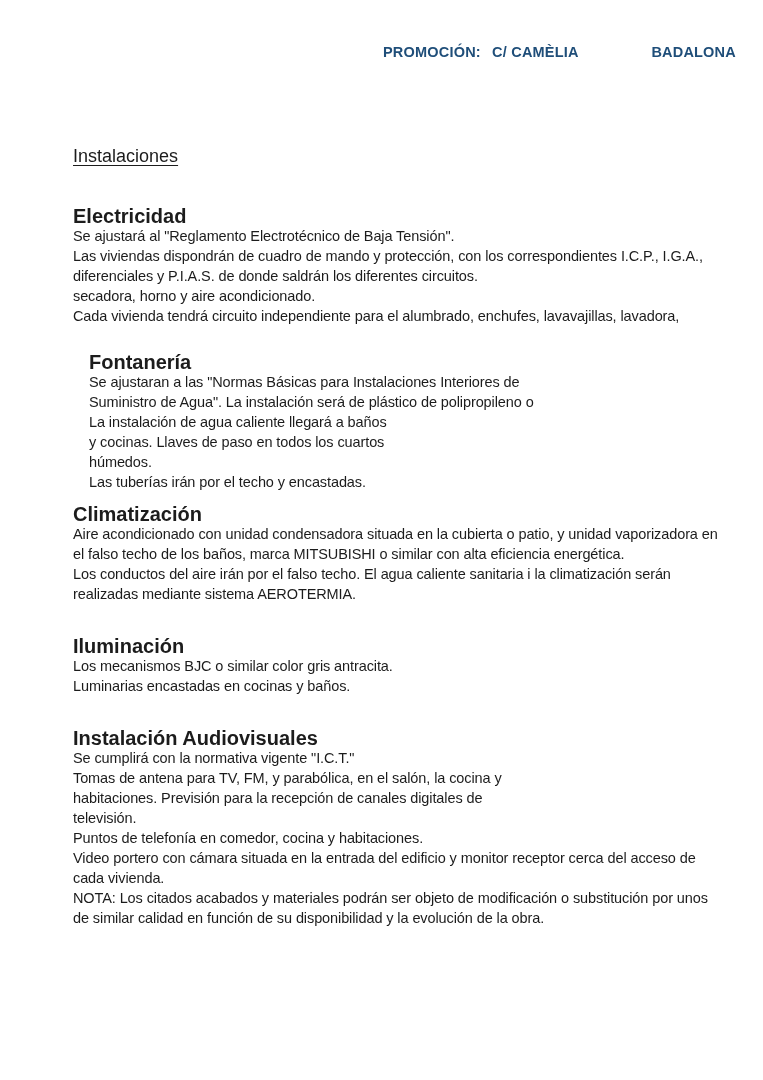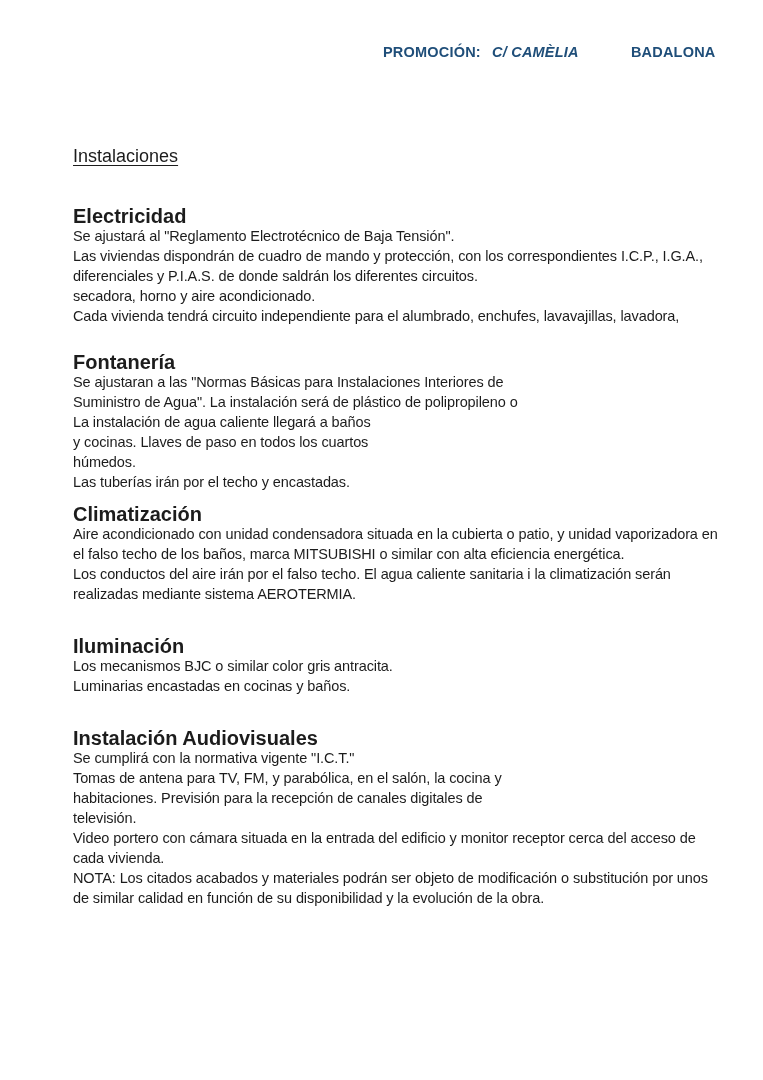--- a/index.html
+++ b/index.html
@@ -21,22 +21,22 @@
   .promo-header {
     margin-top: 42px;
     padding-left: 310px;
     font-weight: bold;
     font-size: 14.5px;
     line-height: 20px;
     color: #1f4e79;
     white-space: nowrap;
     letter-spacing: 0.2px;
   }
-  .promo-header .street { margin-left: 7px; font-style: italic; }
-  .promo-header .city   { margin-left: 48px; }
+  .promo-header .street { margin-left: 7px; }
+  .promo-header .city   { margin-left: 69px; }
 
   .doc-title {
     margin-top: 84px;
     font-size: 18px;
     line-height: 20px;
     text-decoration: underline;
     text-underline-offset: 3px;
   }
 
   .section .sec-title {
@@ -44,21 +44,21 @@
     font-size: 20px;
     line-height: 20px;
   }
   .line {
     font-size: 14.5px;
     line-height: 20px;
     letter-spacing: -0.1px;
     white-space: nowrap;
   }
   .sec-electricidad   { margin-top: 40px; }
-  .sec-fontaneria     { margin-top: 26px; }
+  .sec-fontaneria     { margin-top: 26px; margin-left: 16px; }
   .sec-climatizacion  { margin-top: 12px; }
   .sec-iluminacion    { margin-top: 32px; }
   .sec-audiovisuales  { margin-top: 32px; }
   .note               { }
 </style>
 </head>
 <body>
 
 <div class="page">
 
@@ -102,20 +102,21 @@
     <div class="line">Los mecanismos BJC o similar color gris antracita.</div>
     <div class="line">Luminarias encastadas en cocinas y baños.</div>
   </div>
 
   <div class="section sec-audiovisuales">
     <div class="sec-title">Instalación Audiovisuales</div>
     <div class="line">Se cumplirá con la normativa vigente "I.C.T."</div>
     <div class="line">Tomas de antena para TV, FM, y parabólica, en el salón, la cocina y</div>
     <div class="line">habitaciones. Previsión para la recepción de canales digitales de</div>
     <div class="line">televisión.</div>
+    <div class="line">Puntos de telefonía en comedor, cocina y habitaciones.</div>
     <div class="line">Video portero con cámara situada en la entrada del edificio y monitor receptor cerca del acceso de</div>
     <div class="line">cada vivienda.</div>
   </div>
 
   <div class="section note">
     <div class="line">NOTA: Los citados acabados y materiales podrán ser objeto de modificación o substitución por unos</div>
     <div class="line">de similar calidad en función de su disponibilidad y la evolución de la obra.</div>
   </div>
 
 </div>

